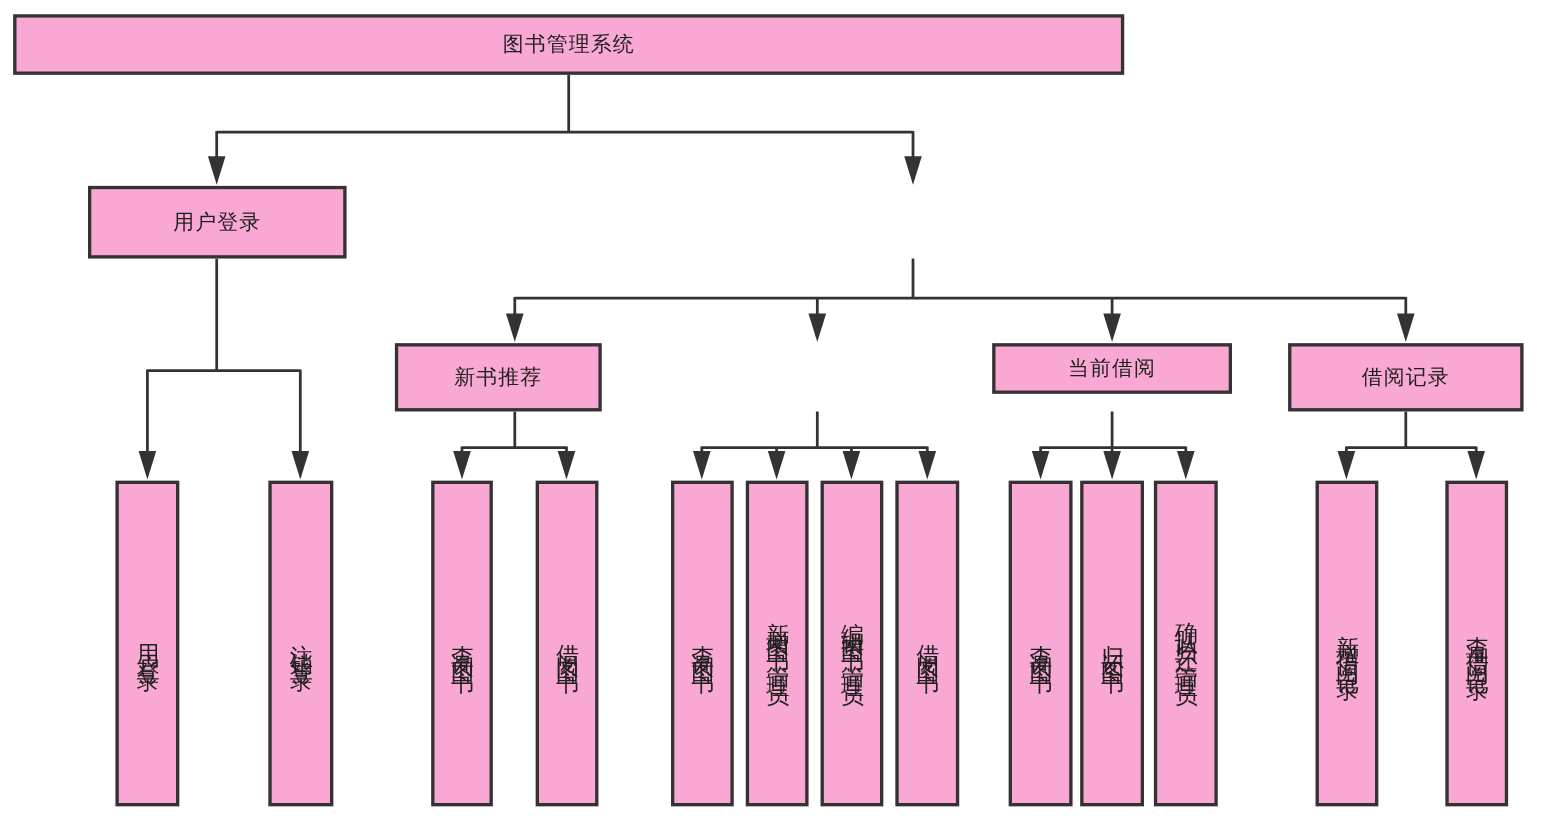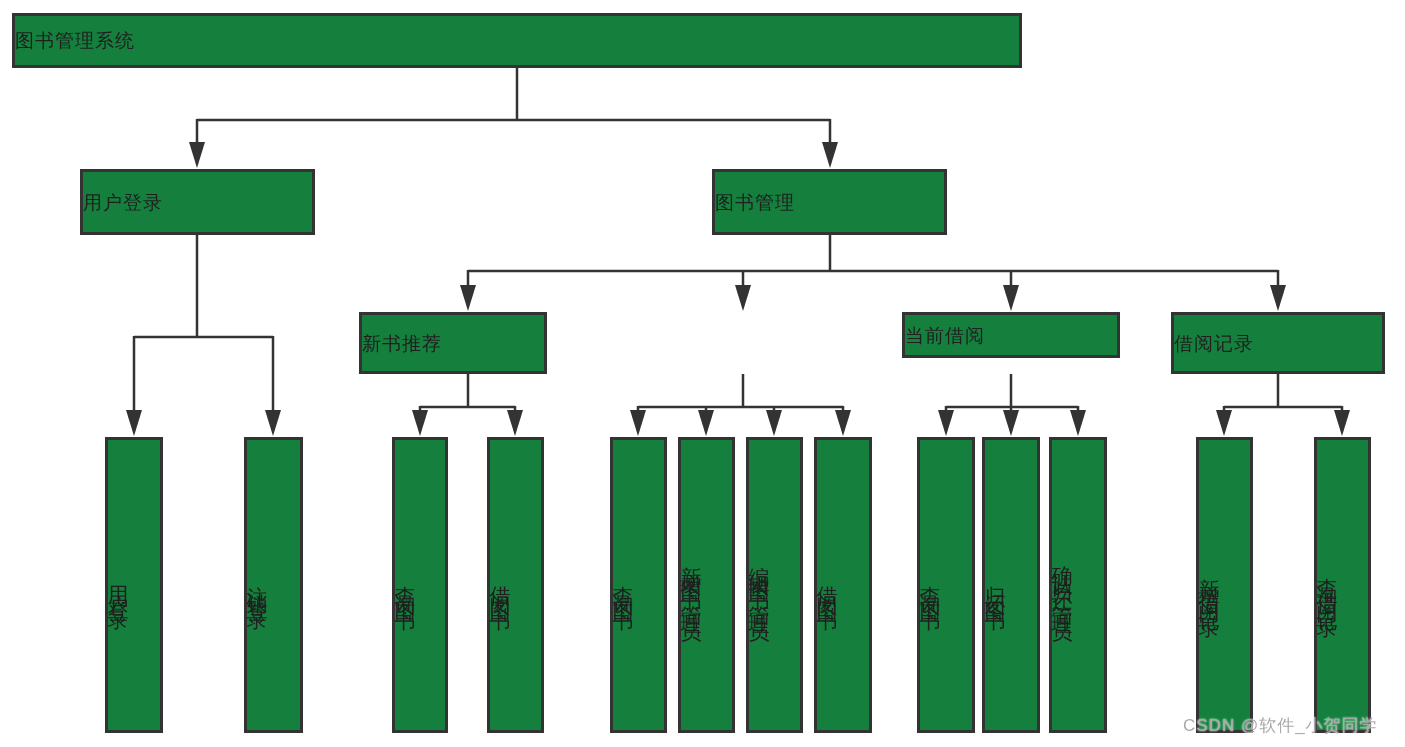--- a/index.html
+++ b/index.html
@@ -9,24 +9,24 @@
     background:var(--bg,#ffffff);
     font-family:"Liberation Sans","DejaVu Sans",sans-serif;
     color:var(--text,#1f1f1f);
     overflow:hidden;
   }
   .wires{position:absolute;left:0;top:0;pointer-events:none;}
   .wires path{stroke:var(--line,#333333);stroke-width:2.5;fill:none;}
   .wires polygon{fill:var(--line,#333333);stroke:none;}
   .box{
     position:absolute;
-    background:#15803d;
+    background:#f9a8d4;
     border:3px solid var(--line,#333333);
     box-sizing:border-box;
-    display:flex;align-items:center;
+    display:flex;align-items:center;justify-content:center;
   }
   .hlabel{
     font-size:19px;line-height:1;color:var(--text,#1f1f1f);
     letter-spacing:1px;white-space:nowrap;
   }
   .vlabel{
     writing-mode:vertical-rl;
     text-orientation:mixed;
     font-size:21px;line-height:1;
     letter-spacing:8px;
@@ -82,23 +82,20 @@
     <polygon points="1334,410 1350,410 1342,436"></polygon>
   </svg>
 
   <div class="box" style="left:12px;top:13px;width:1010px;height:55px">
     <span class="hlabel">图书管理系统</span>
   </div>
 
   <div class="box" style="left:80px;top:169px;width:235px;height:66px">
     <span class="hlabel">用户登录</span>
   </div>
-  <div class="box" style="left:712px;top:169px;width:235px;height:66px">
-    <span class="hlabel">图书管理</span>
-  </div>
 
   <div class="box" style="left:359px;top:312px;width:188px;height:62px">
     <span class="hlabel">新书推荐</span>
   </div>
   <div class="box" style="left:902px;top:312px;width:218px;height:46px">
     <span class="hlabel">当前借阅</span>
   </div>
   <div class="box" style="left:1171px;top:312px;width:214px;height:62px">
     <span class="hlabel">借阅记录</span>
   </div>
@@ -140,15 +137,14 @@
     <span class="vlabel">确认归还（管理员）</span>
   </div>
 
   <div class="box" style="left:1196px;top:437px;width:57px;height:296px">
     <span class="vlabel">新增借阅记录</span>
   </div>
   <div class="box" style="left:1314px;top:437px;width:57px;height:296px">
     <span class="vlabel">查询借阅记录</span>
   </div>
 
-  <div class="watermark">CSDN @软件_小贺同学</div>
 
 </div>
 
 </body></html>

